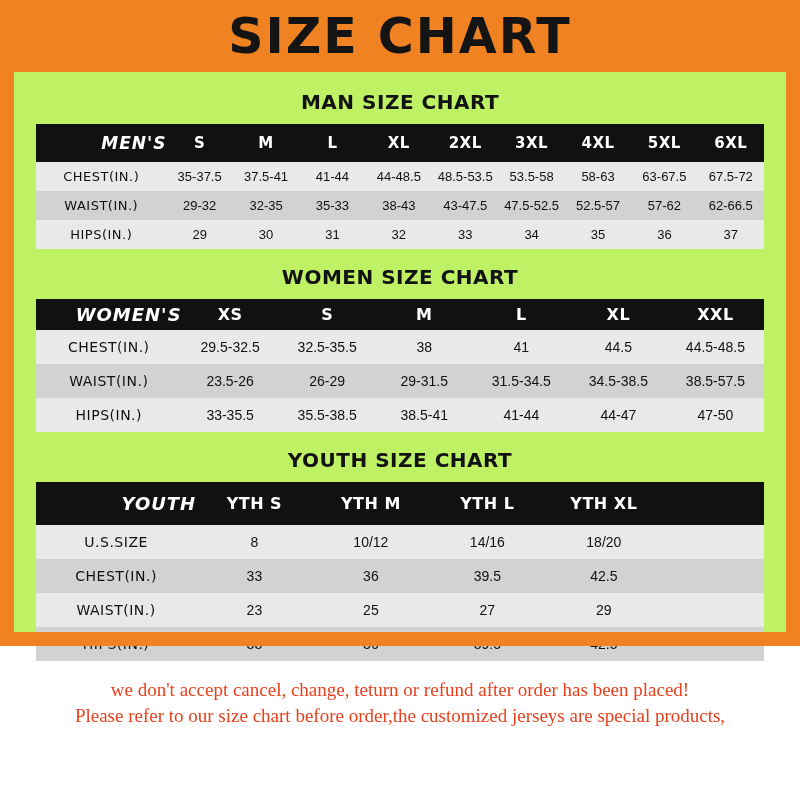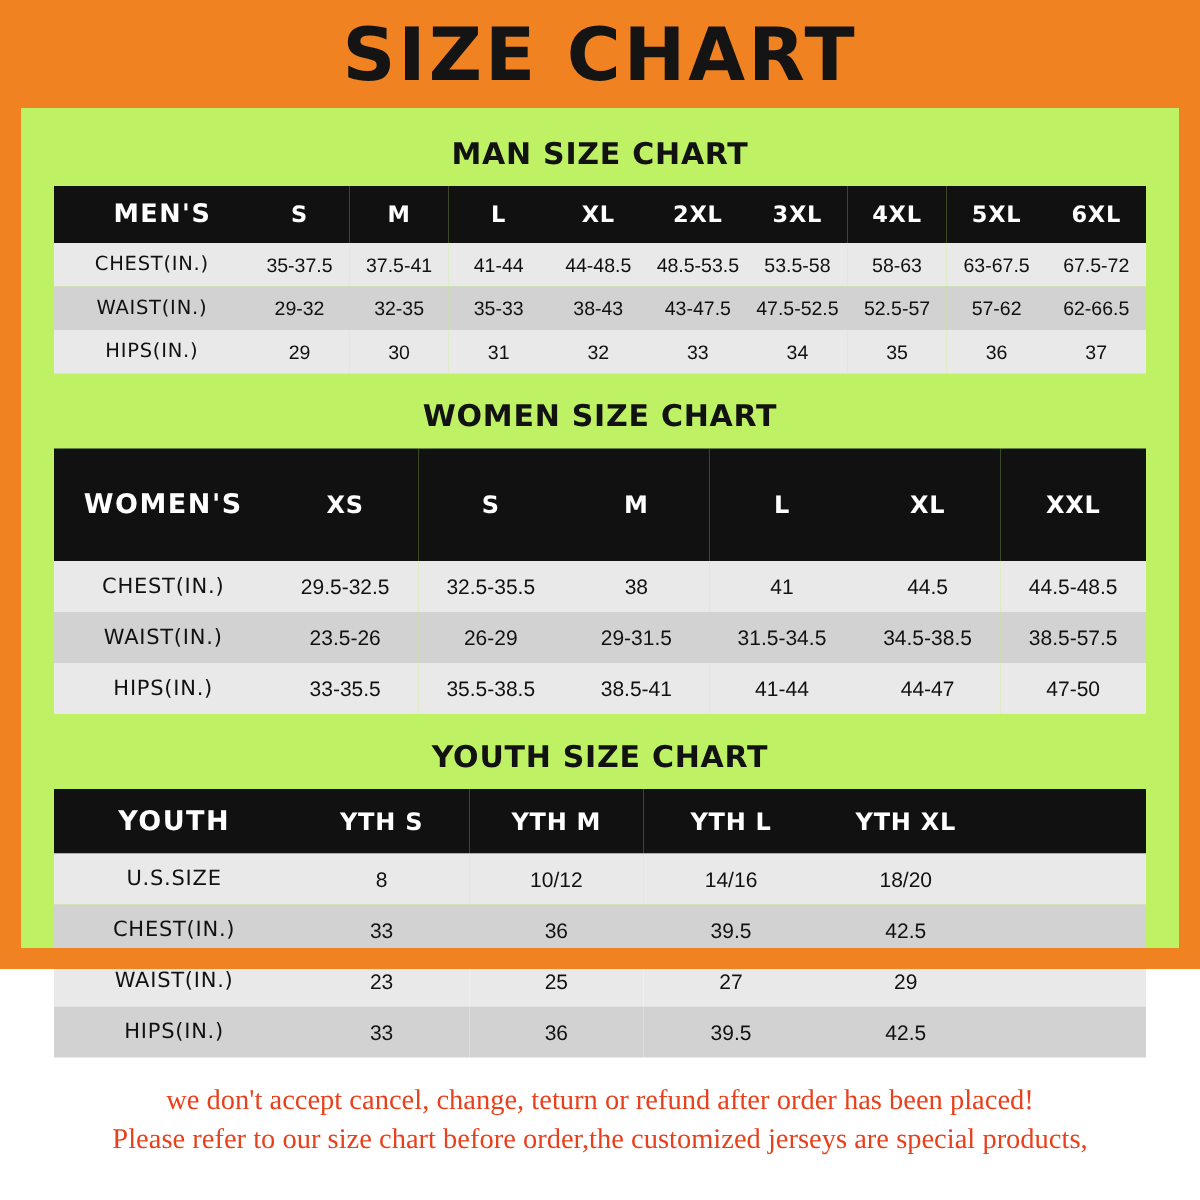--- a/index.html
+++ b/index.html
@@ -60,43 +60,44 @@
     background: #111111;
     color: #ffffff;
     font-family: "DejaVu Sans", sans-serif;
     font-weight: bold;
     font-size: 15px;
     padding: 9px 0;
     text-align: center;
     letter-spacing: 0.5px;
   }
   table.size-table thead th.rowlabel {
-    text-align: center;
+    text-align: right;
     padding-left: 14px;
     font-size: 17px;
     letter-spacing: 1px;
+    font-style: italic;
   }
   table.size-table tbody td {
     font-family: "Liberation Sans", sans-serif;
     font-size: 13px;
     color: #111111;
     text-align: center;
     padding: 7px 0;
   }
   table.size-table tbody td.rowlabel {
     font-family: "DejaVu Sans", sans-serif;
     font-size: 13px;
     letter-spacing: 0.5px;
     text-align: center;
   }
   table.size-table tbody tr.odd td { background: #e9e9e9; }
   table.size-table tbody tr.even td { background: #d2d2d2; }
 
   
-  #women-table thead th { font-size: 16px; padding: 27px 0; }
+  #women-table thead th { font-size: 16px; padding: 5px 0; }
   #women-table thead th.rowlabel { font-size: 18px; }
   #women-table tbody td { font-size: 14px; padding: 9px 0; }
   #women-table tbody td.rowlabel { font-size: 14px; }
 
   #youth-table thead th { font-size: 16px; padding: 11px 0; }
   #youth-table thead th.rowlabel { font-size: 18px; }
   #youth-table tbody td { font-size: 14px; padding: 9px 1px; }
   #youth-table tbody td.rowlabel { font-size: 14px; }
 
   .footer-note {

